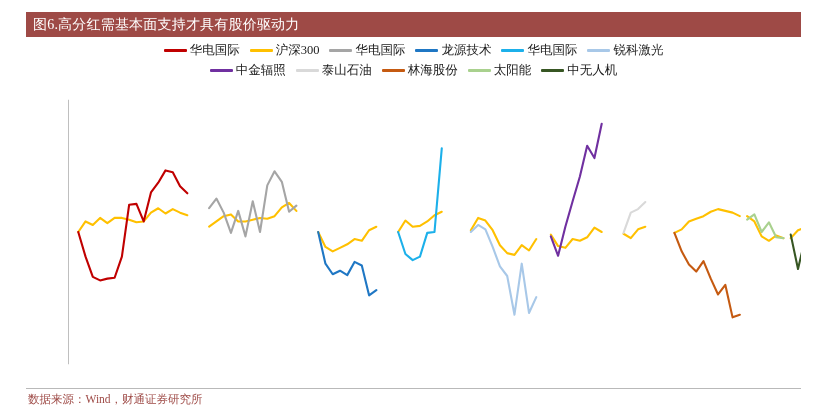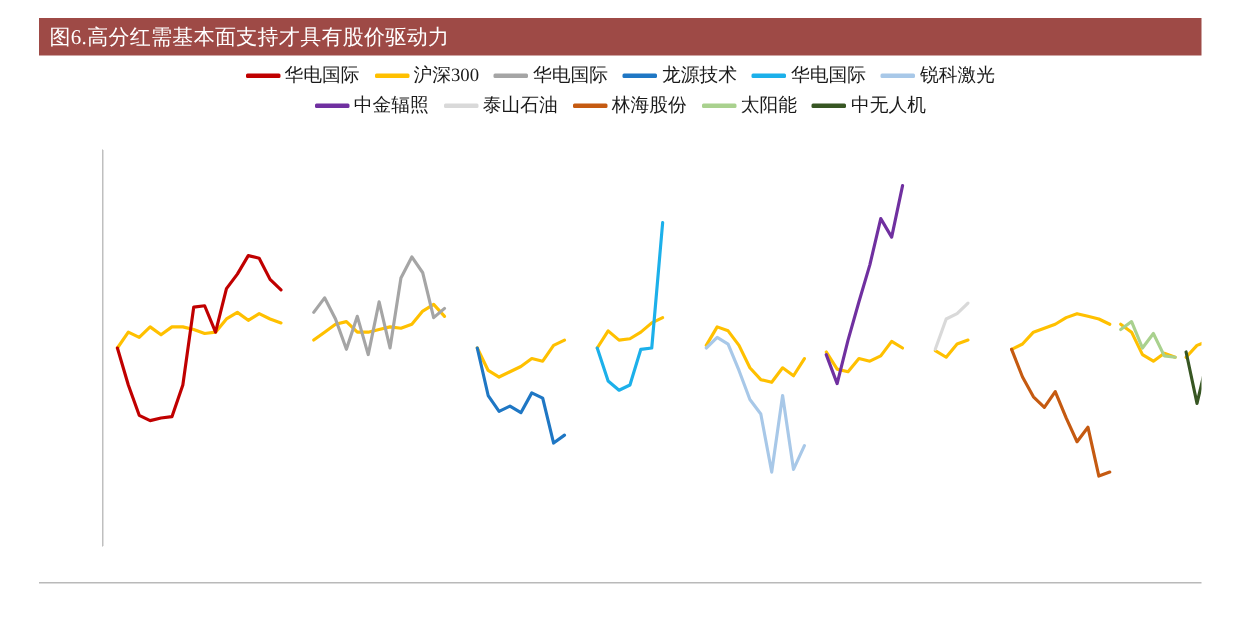--- a/index.html
+++ b/index.html
@@ -143,14 +143,15 @@
         <polyline points="402.85,140.00 410.12,132.96 417.39,137.36 424.66,154.96 431.93,174.32 439.20,184.00 446.47,222.72 453.74,171.68 461.01,220.96 468.28,205.12" fill="none" stroke="#a8c8e8" stroke-width="2.1" stroke-linejoin="round" stroke-linecap="round"></polyline>
         <polyline points="482.82,144.40 490.09,163.76 497.36,134.72 504.63,109.20 511.90,84.56 519.17,53.76 526.44,66.08 533.71,31.76" fill="none" stroke="#7030a0" stroke-width="2.1" stroke-linejoin="round" stroke-linecap="round"></polyline>
         <polyline points="555.52,140.88 562.79,120.64 570.06,117.12 577.33,110.08" fill="none" stroke="#d9d9d9" stroke-width="2.1" stroke-linejoin="round" stroke-linecap="round"></polyline>
         <polyline points="606.41,140.88 613.68,159.36 620.95,172.56 628.22,179.60 635.49,169.04 642.76,186.64 650.03,202.48 657.30,192.80 664.57,225.36 671.84,222.72" fill="none" stroke="#c55a11" stroke-width="2.1" stroke-linejoin="round" stroke-linecap="round"></polyline>
         <polyline points="679.11,127.68 686.38,122.40 693.65,140.00 700.92,130.32 708.19,145.28 715.46,146.16" fill="none" stroke="#a9d18e" stroke-width="2.1" stroke-linejoin="round" stroke-linecap="round"></polyline>
         <polyline points="722.73,142.64 730.00,176.96 737.27,146.16" fill="none" stroke="#375623" stroke-width="2.1" stroke-linejoin="round" stroke-linecap="round"></polyline>
       </svg>
   </div>
 
   <div class="footer-rule"></div>
+  <div class="footer-note">数据来源：Wind，财通证券研究所</div>
 
 </div>
 
 </body></html>

